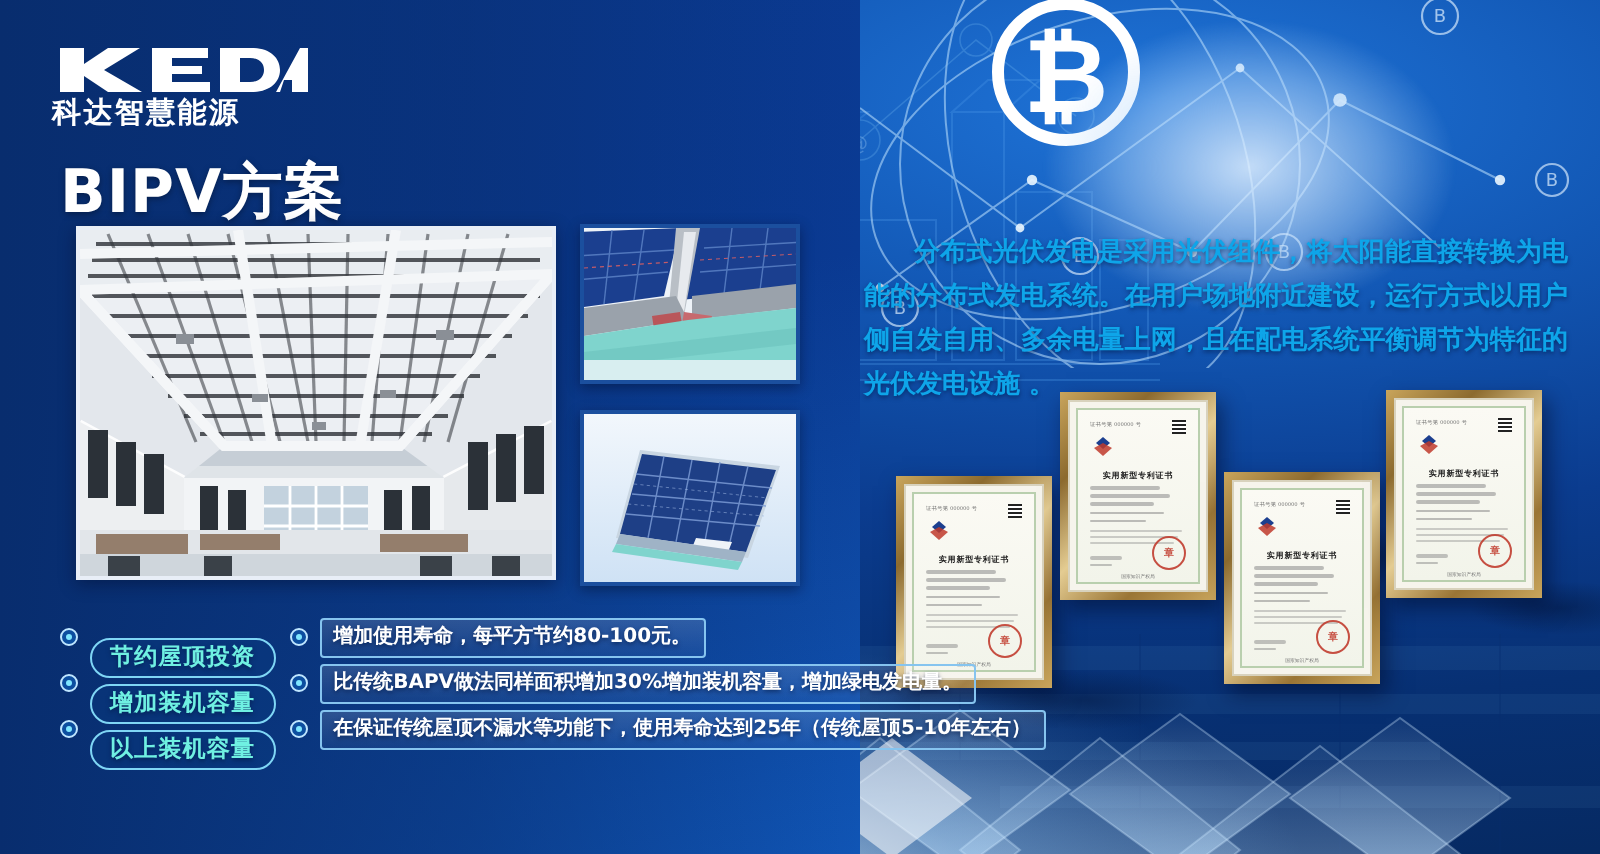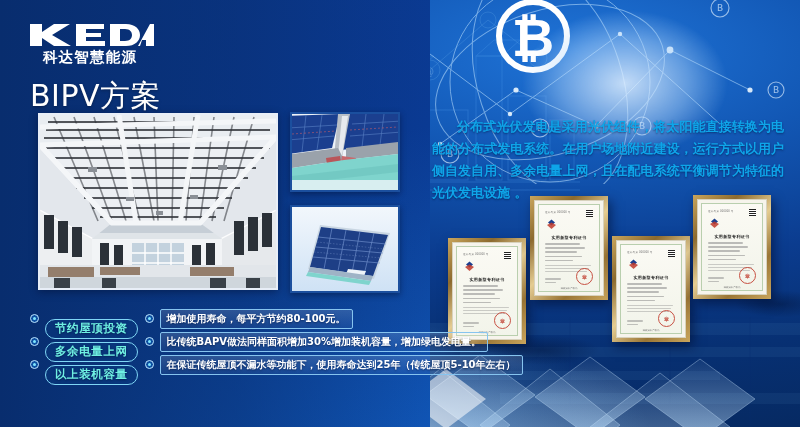--- a/index.html
+++ b/index.html
@@ -37,26 +37,26 @@
     background:radial-gradient(60% 150% at 40% 115%, rgba(215,238,255,.85) 0%, rgba(120,185,245,.35) 35%, rgba(20,80,170,0) 70%);
   }
   .bg-tiles{position:absolute;left:0;right:0;bottom:0;height:120px;overflow:hidden;}
   .bg-strips{position:absolute;right:0;bottom:0;width:380px;height:110px;opacity:.5;}
 
   
   .logo{position:absolute;left:26px;top:22px;width:130px;height:44px;}
   .logo-mark{display:block;}
   .logo-cn{
     margin-top:1px;color:#ffffff;font-size:14.5px;font-weight:700;
-    letter-spacing:1.2px;line-height:16px;text-align:center;width:128px;
+    letter-spacing:1.2px;line-height:16px;width:128px;
     font-family:"DejaVu Sans","Liberation Sans",sans-serif;
   }
   .page-title{
     position:absolute;left:30px;top:76px;
-    color:#ffffff;font-size:30px;font-weight:400;letter-spacing:.5px;
+    color:#ffffff;font-size:30px;font-weight:700;letter-spacing:.5px;
     text-shadow:0 1px 3px rgba(0,0,0,.35);
     font-family:"DejaVu Sans","Liberation Sans",sans-serif;
   }
 
   
   .intro{
     position:absolute;left:432px;top:116px;width:352px;
     color:#0ea5e9;font-size:13px;line-height:22px;
     text-align:justify;text-indent:25px;
     font-family:"DejaVu Sans","Liberation Sans",sans-serif;
@@ -616,21 +616,21 @@
 
     <div class="feat-row">
       <span class="dot"></span>
       <span class="pill">节约屋顶投资</span>
       <span class="dot dot2"></span>
       <span class="desc">增加使用寿命，每平方节约80-100元。</span>
     </div>
 
     <div class="feat-row">
       <span class="dot"></span>
-      <span class="pill">多余电量上网</span>
+      <span class="pill">增加装机容量</span>
       <span class="dot dot2"></span>
       <span class="desc">比传统BAPV做法同样面积增加30%增加装机容量，增加绿电发电量。</span>
     </div>
 
     <div class="feat-row">
       <span class="dot"></span>
       <span class="pill">以上装机容量</span>
       <span class="dot dot2"></span>
       <span class="desc">在保证传统屋顶不漏水等功能下，使用寿命达到25年（传统屋顶5-10年左右）</span>
     </div>

